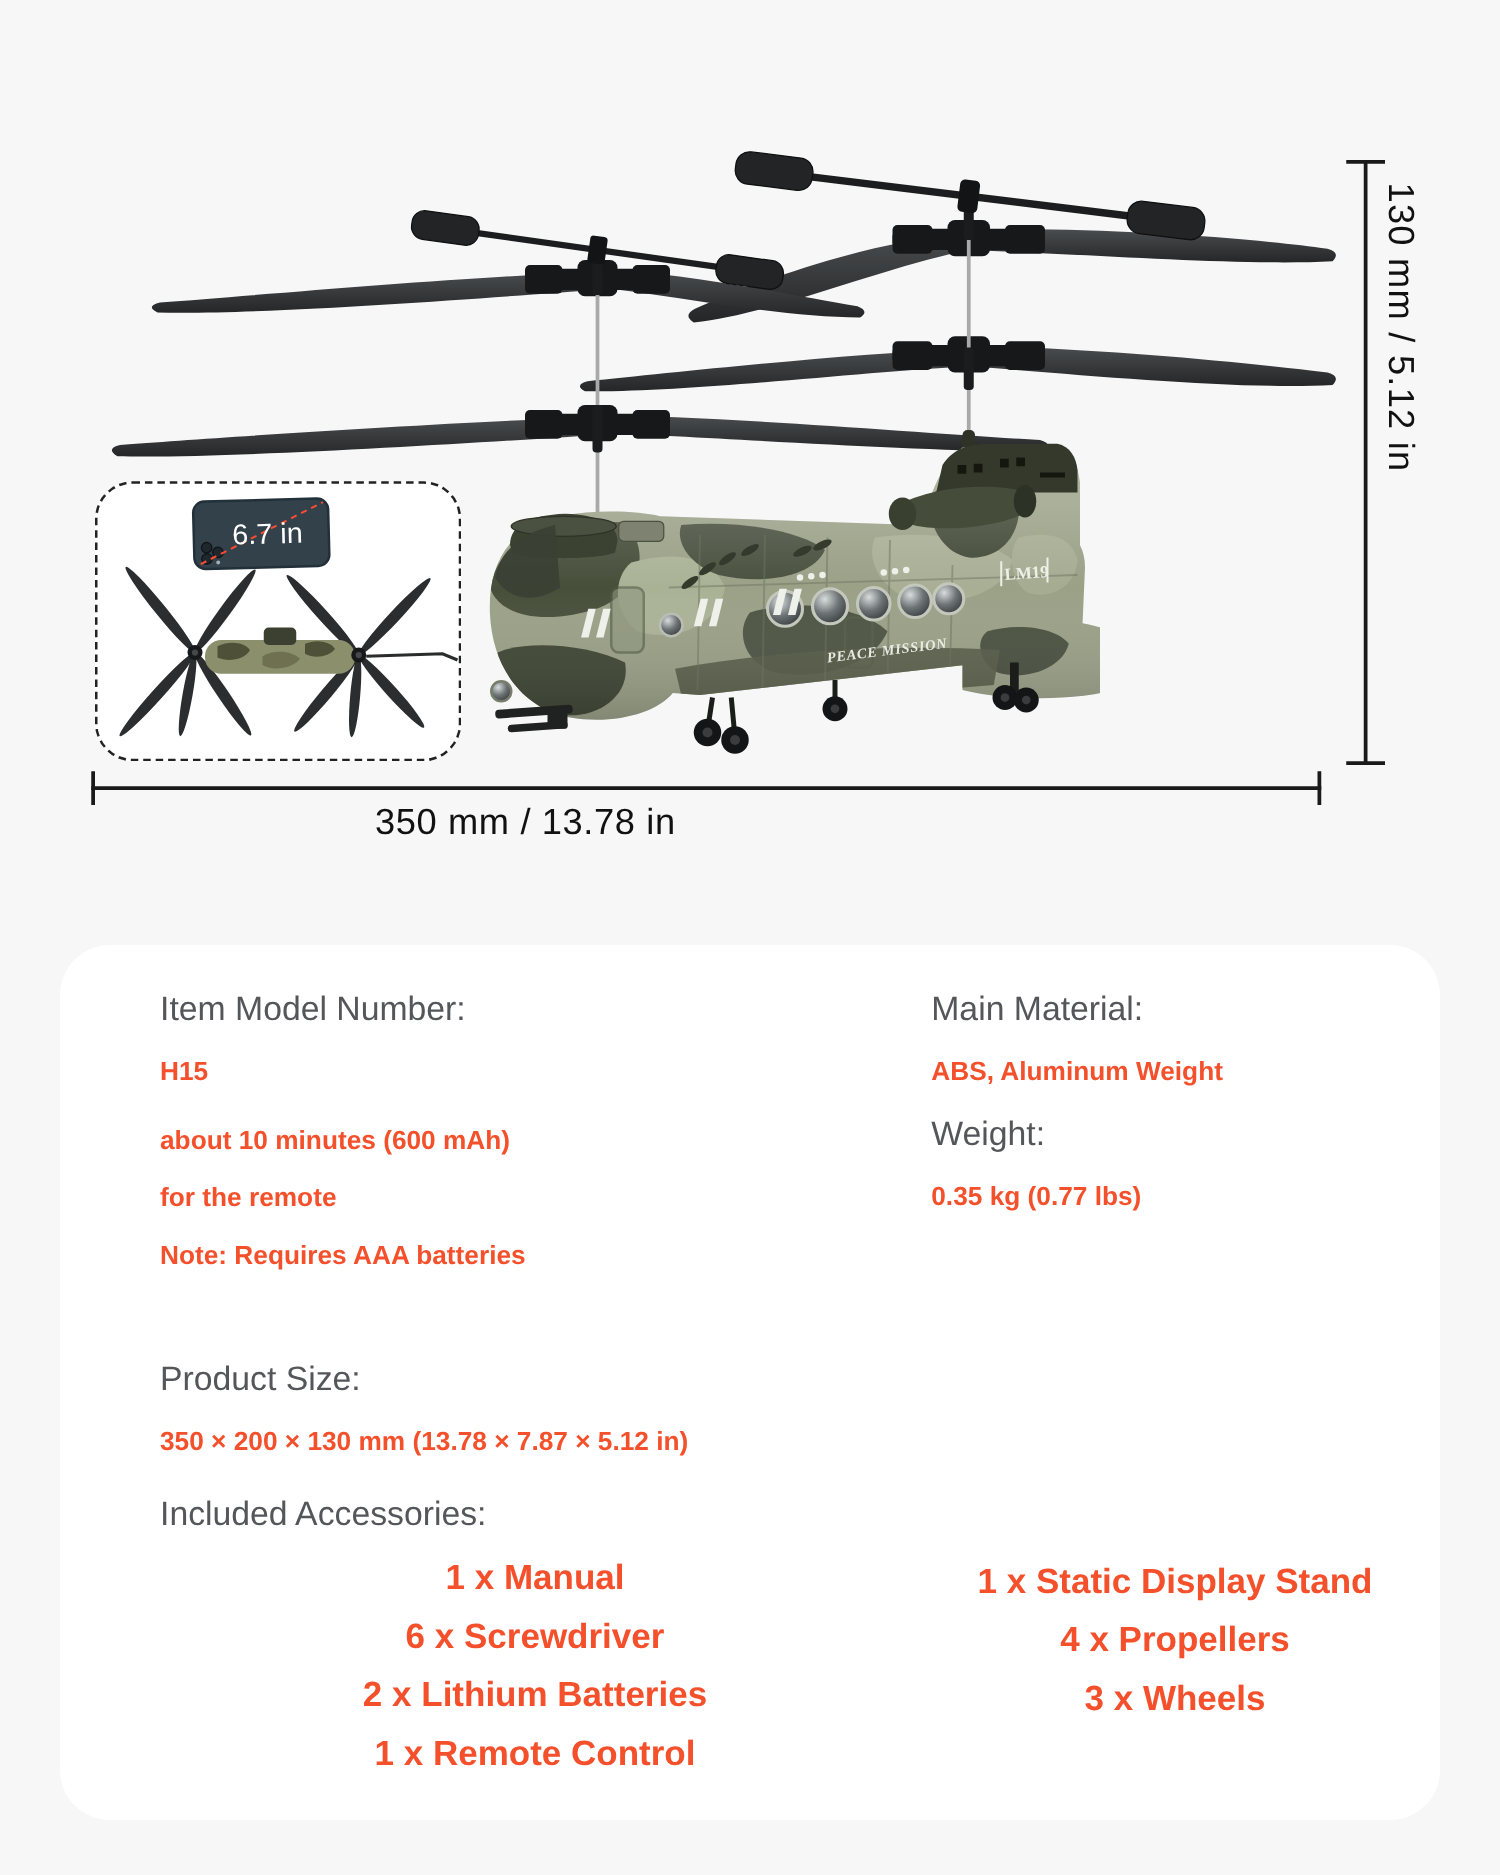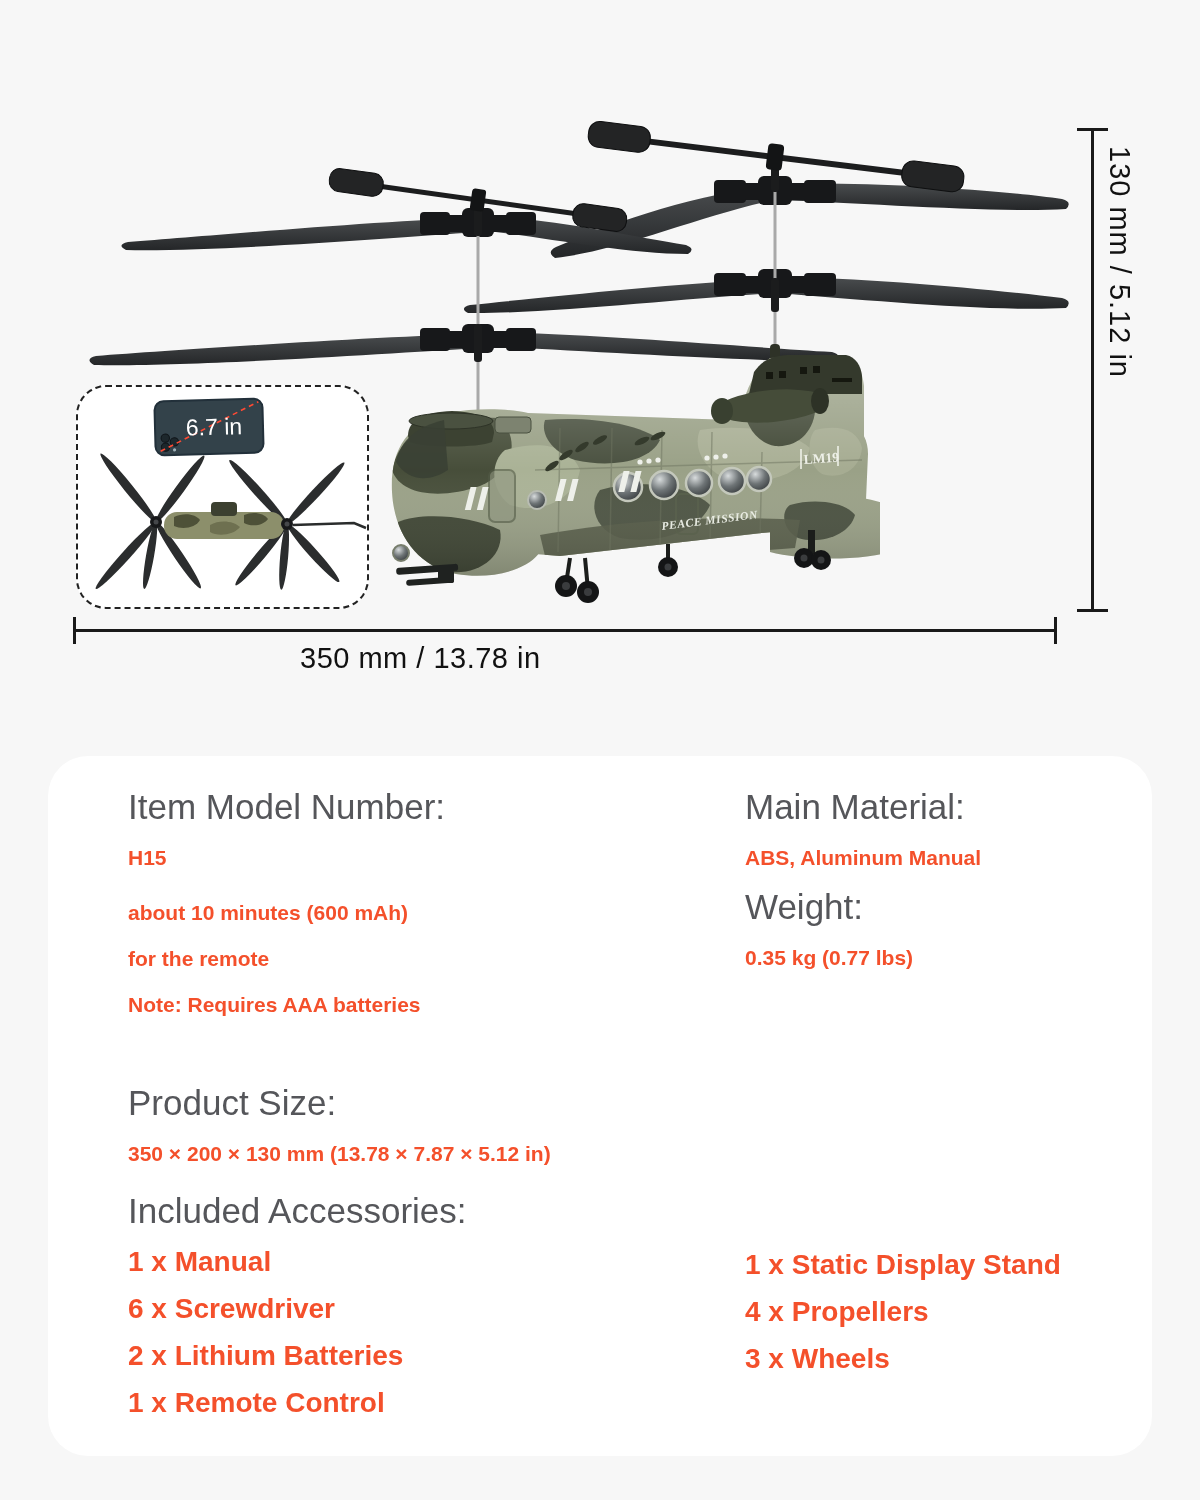--- a/index.html
+++ b/index.html
@@ -39,24 +39,24 @@
   }
 
   
   .spec-card{
     position:absolute;left:48px;top:756px;width:1104px;height:700px;
     background:#ffffff;border-radius:40px;
   }
   .spec-block{position:absolute;}
   .col-l{left:80px;width:600px;}
   .col-r{left:697px;width:390px;}
-  .spec-label{font-size:35px;line-height:34px;color:#55565a;margin-bottom:11px;}
+  .spec-label{font-size:27px;line-height:34px;color:#55565a;margin-bottom:11px;}
   .spec-value{font-size:21px;line-height:46px;font-weight:bold;color:#f4502b;}
   .spec-list{list-style:none;margin:0;padding:0;}
-  .spec-list li{font-size:28px;line-height:47px;font-weight:bold;color:#f4502b;}
+  .spec-list li{font-size:28px;line-height:47px;font-weight:bold;color:#f4502b;text-align:center;}
 </style>
 </head>
 <body>
 
 <div class="stage">
 
   <svg class="art" width="1200" height="720" viewBox="0 0 1200 720">
     <defs>
       <linearGradient id="blade" x1="0" y1="0" x2="0" y2="1">
         <stop offset="0" stop-color="#4a4d4f"></stop>
@@ -322,21 +322,21 @@
 
 <div class="spec-card">
 
   <div class="spec-block col-l" style="top:34px">
     <div class="spec-label">Item Model Number:</div>
     <div class="spec-value">H15</div>
   </div>
 
   <div class="spec-block col-r" style="top:34px">
     <div class="spec-label">Main Material:</div>
-    <div class="spec-value">ABS, Aluminum Manual</div>
+    <div class="spec-value">ABS, Aluminum Weight</div>
   </div>
 
   <div class="spec-block col-l" style="top:134px">
     <div class="spec-value">about 10 minutes (600 mAh)</div>
     <div class="spec-value">for the remote</div>
     <div class="spec-value">Note: Requires AAA batteries</div>
   </div>
 
   <div class="spec-block col-r" style="top:134px">
     <div class="spec-label">Weight:</div>

